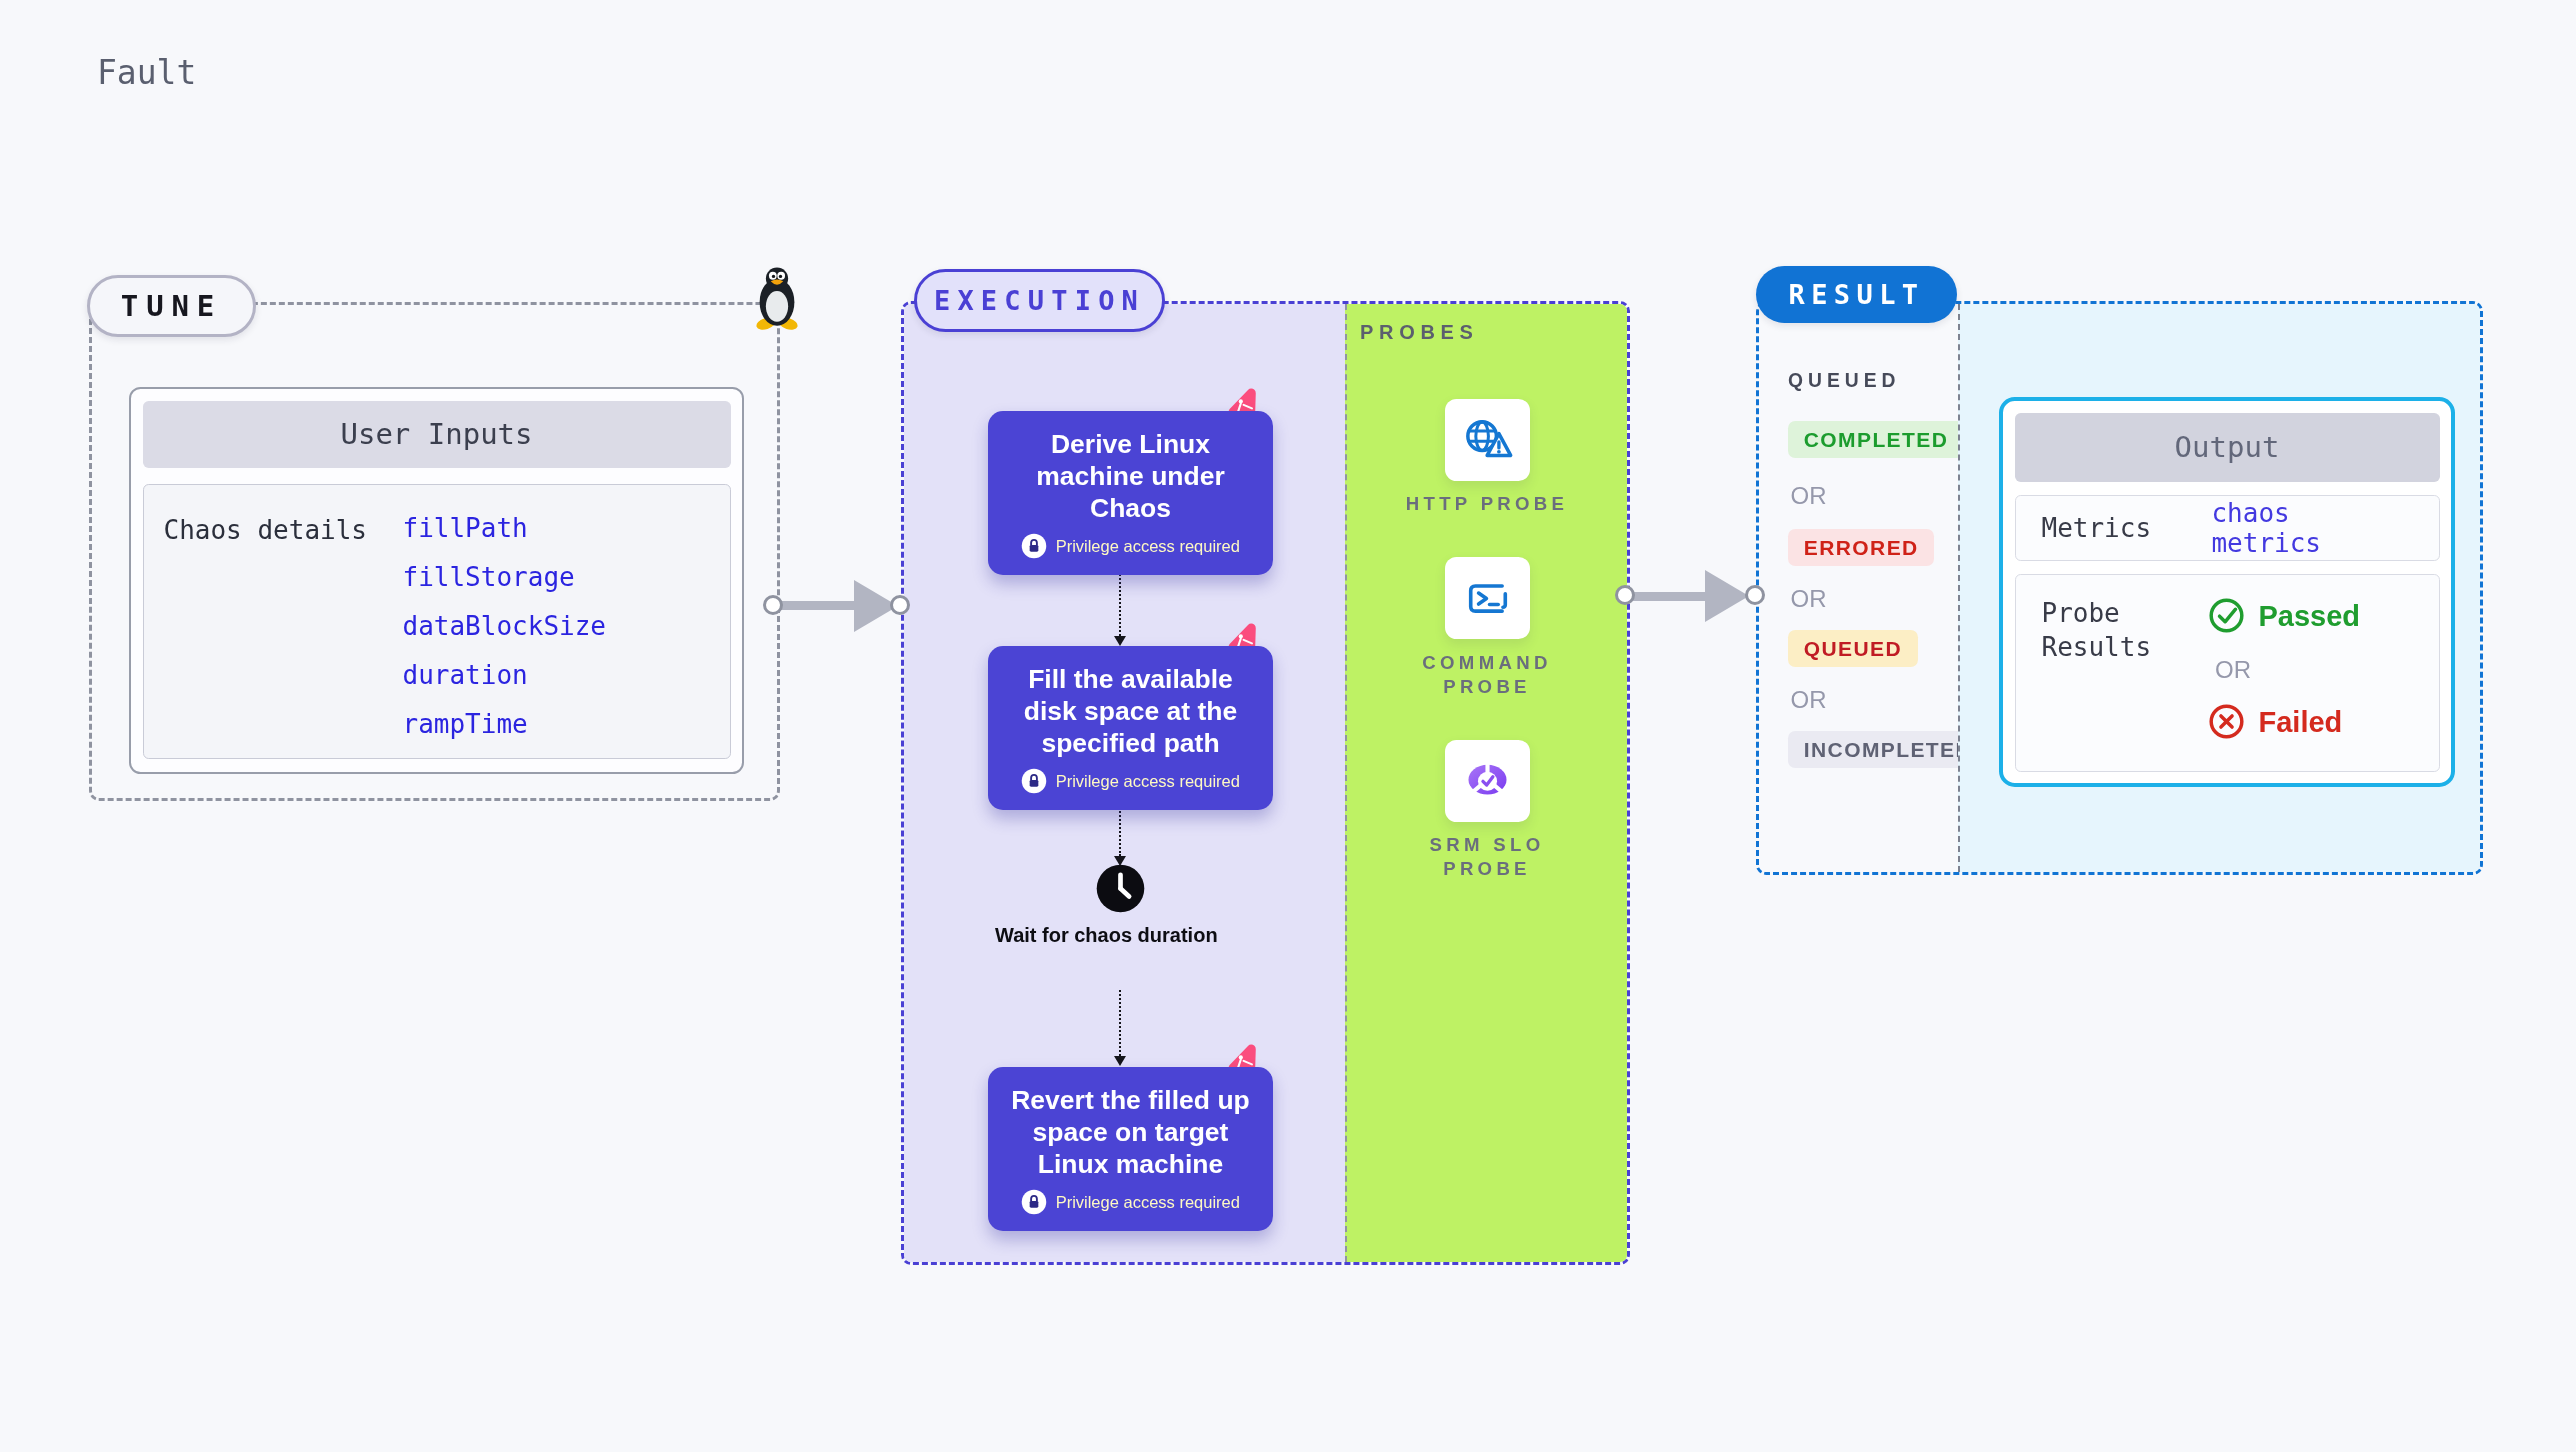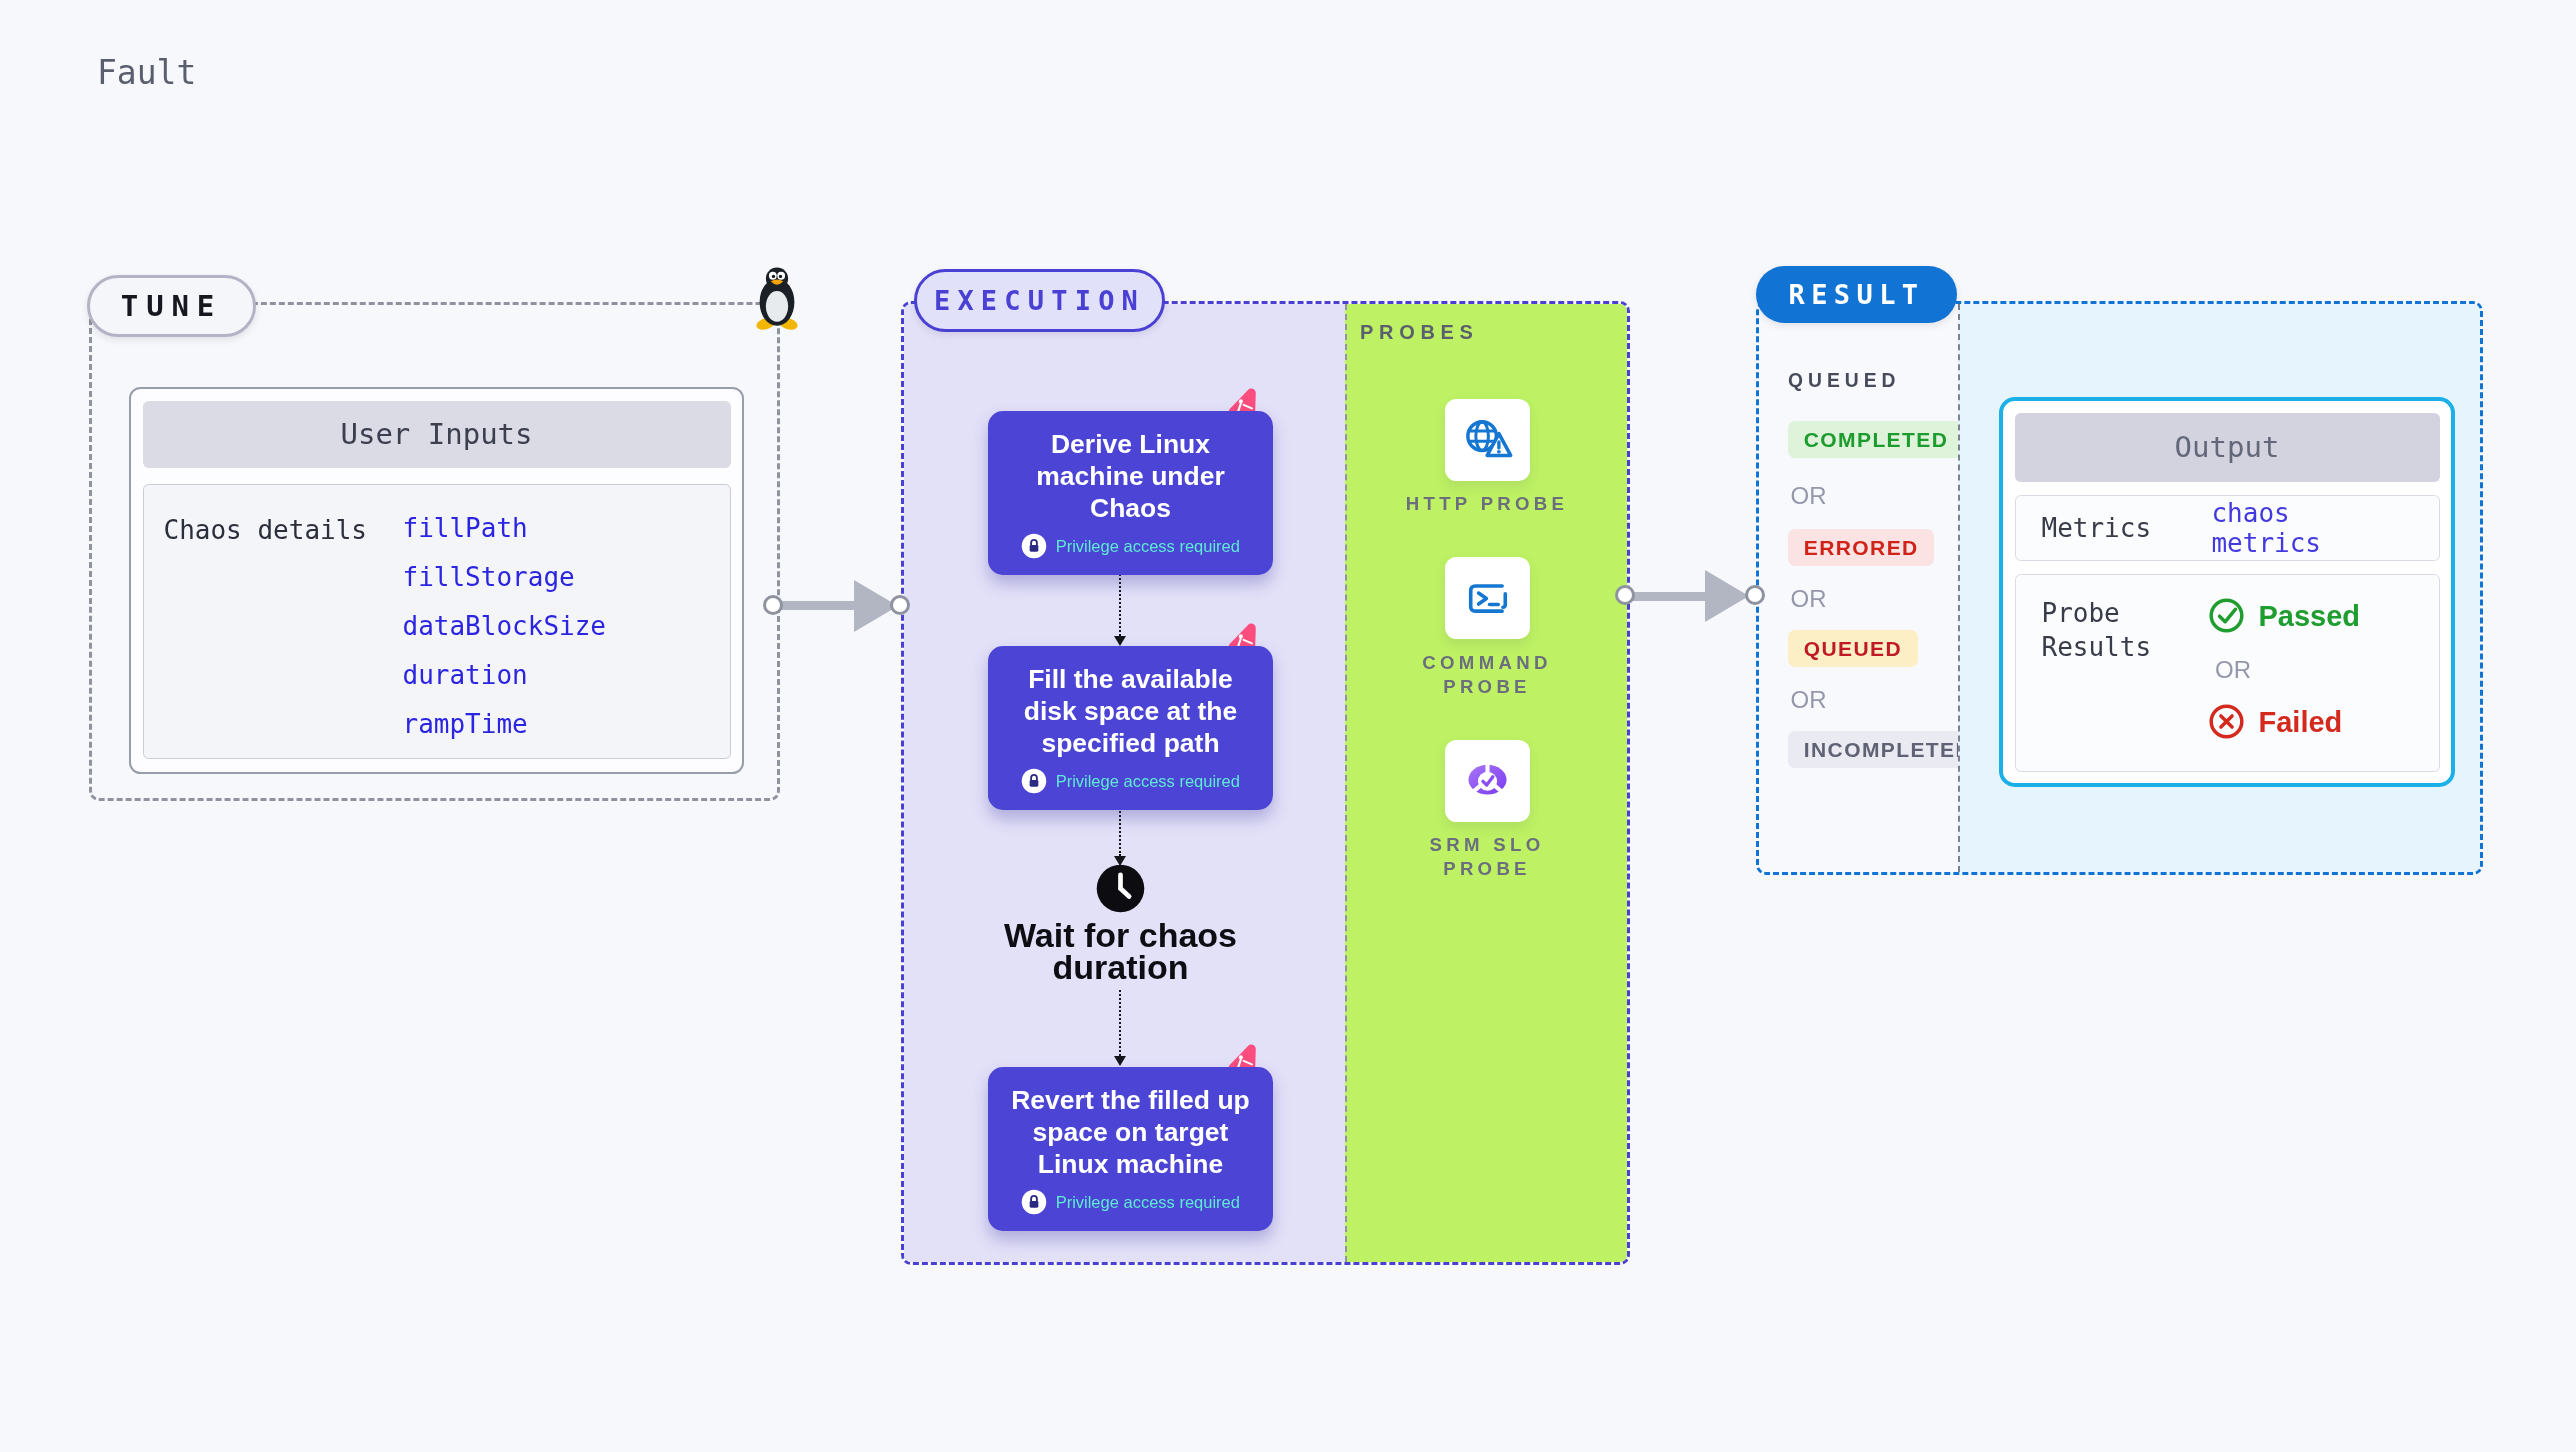--- a/index.html
+++ b/index.html
@@ -47,27 +47,27 @@
   .exec-box{left:901px;top:301px;width:723px;height:958px;border:3.6px dashed #4a40d4;border-radius:10px;}
   .exec-clip{position:absolute;inset:0;border-radius:7.2px;overflow:hidden;}
   .exec-purple{position:absolute;left:0;top:0;bottom:0;width:441px;background:#e3e1f8;}
   .probes-region{position:absolute;left:441px;right:0;top:0;bottom:0;background:#bef264;
                  border-left:2.9px dashed #9094a1;box-sizing:border-box;}
   .step-card{position:absolute;left:84px;width:285px;box-sizing:border-box;background:#4b44d4;
              border-radius:15px;color:#fff;text-align:center;padding:17px 10px 14.3px;z-index:2;
              box-shadow:0 8.6px 15.8px rgba(40,35,150,.28);}
   .step-title{font-size:26.5px;font-weight:bold;line-height:32px;}
   .lock-row{margin-top:8.6px;display:flex;align-items:center;justify-content:center;gap:8.6px;}
-  .step-note{font-size:16.5px;color:#5eead4;}
+  .step-note{font-size:16.5px;color:#fef9c3;}
   .pink-icon{position:absolute;z-index:1;}
   .dotted{position:absolute;left:215px;width:0;border-left:2.9px dotted #15151b;}
   .dotted-head{position:absolute;left:210px;width:0;height:0;border-left:6.4px solid transparent;
                border-right:6.4px solid transparent;border-top:10.7px solid #15151b;}
   .clock-wrap{position:absolute;left:192px;top:560px;}
-  .wait-label{position:absolute;left:91px;top:615px;width:251px;text-align:center;font-size:34px;
+  .wait-label{position:absolute;left:91px;top:615px;width:251px;text-align:left;font-size:20px;
               font-weight:bold;line-height:32px;color:#0d0d13;}
 
   .probes-label{position:absolute;left:13px;top:17px;font-size:20px;font-weight:bold;
                 letter-spacing:5.7px;color:#5b5f6e;}
   .probe-card{position:absolute;left:98px;width:85px;height:82px;background:#ffffff;border-radius:11.5px;
               box-shadow:0 5.7px 11.5px rgba(50,55,90,.10);display:flex;align-items:center;justify-content:center;}
   .probe-label{position:absolute;left:47px;width:186px;text-align:center;font-size:18.6px;font-weight:bold;
                letter-spacing:4.3px;color:#6a6e7d;line-height:23.6px;}
 
   

